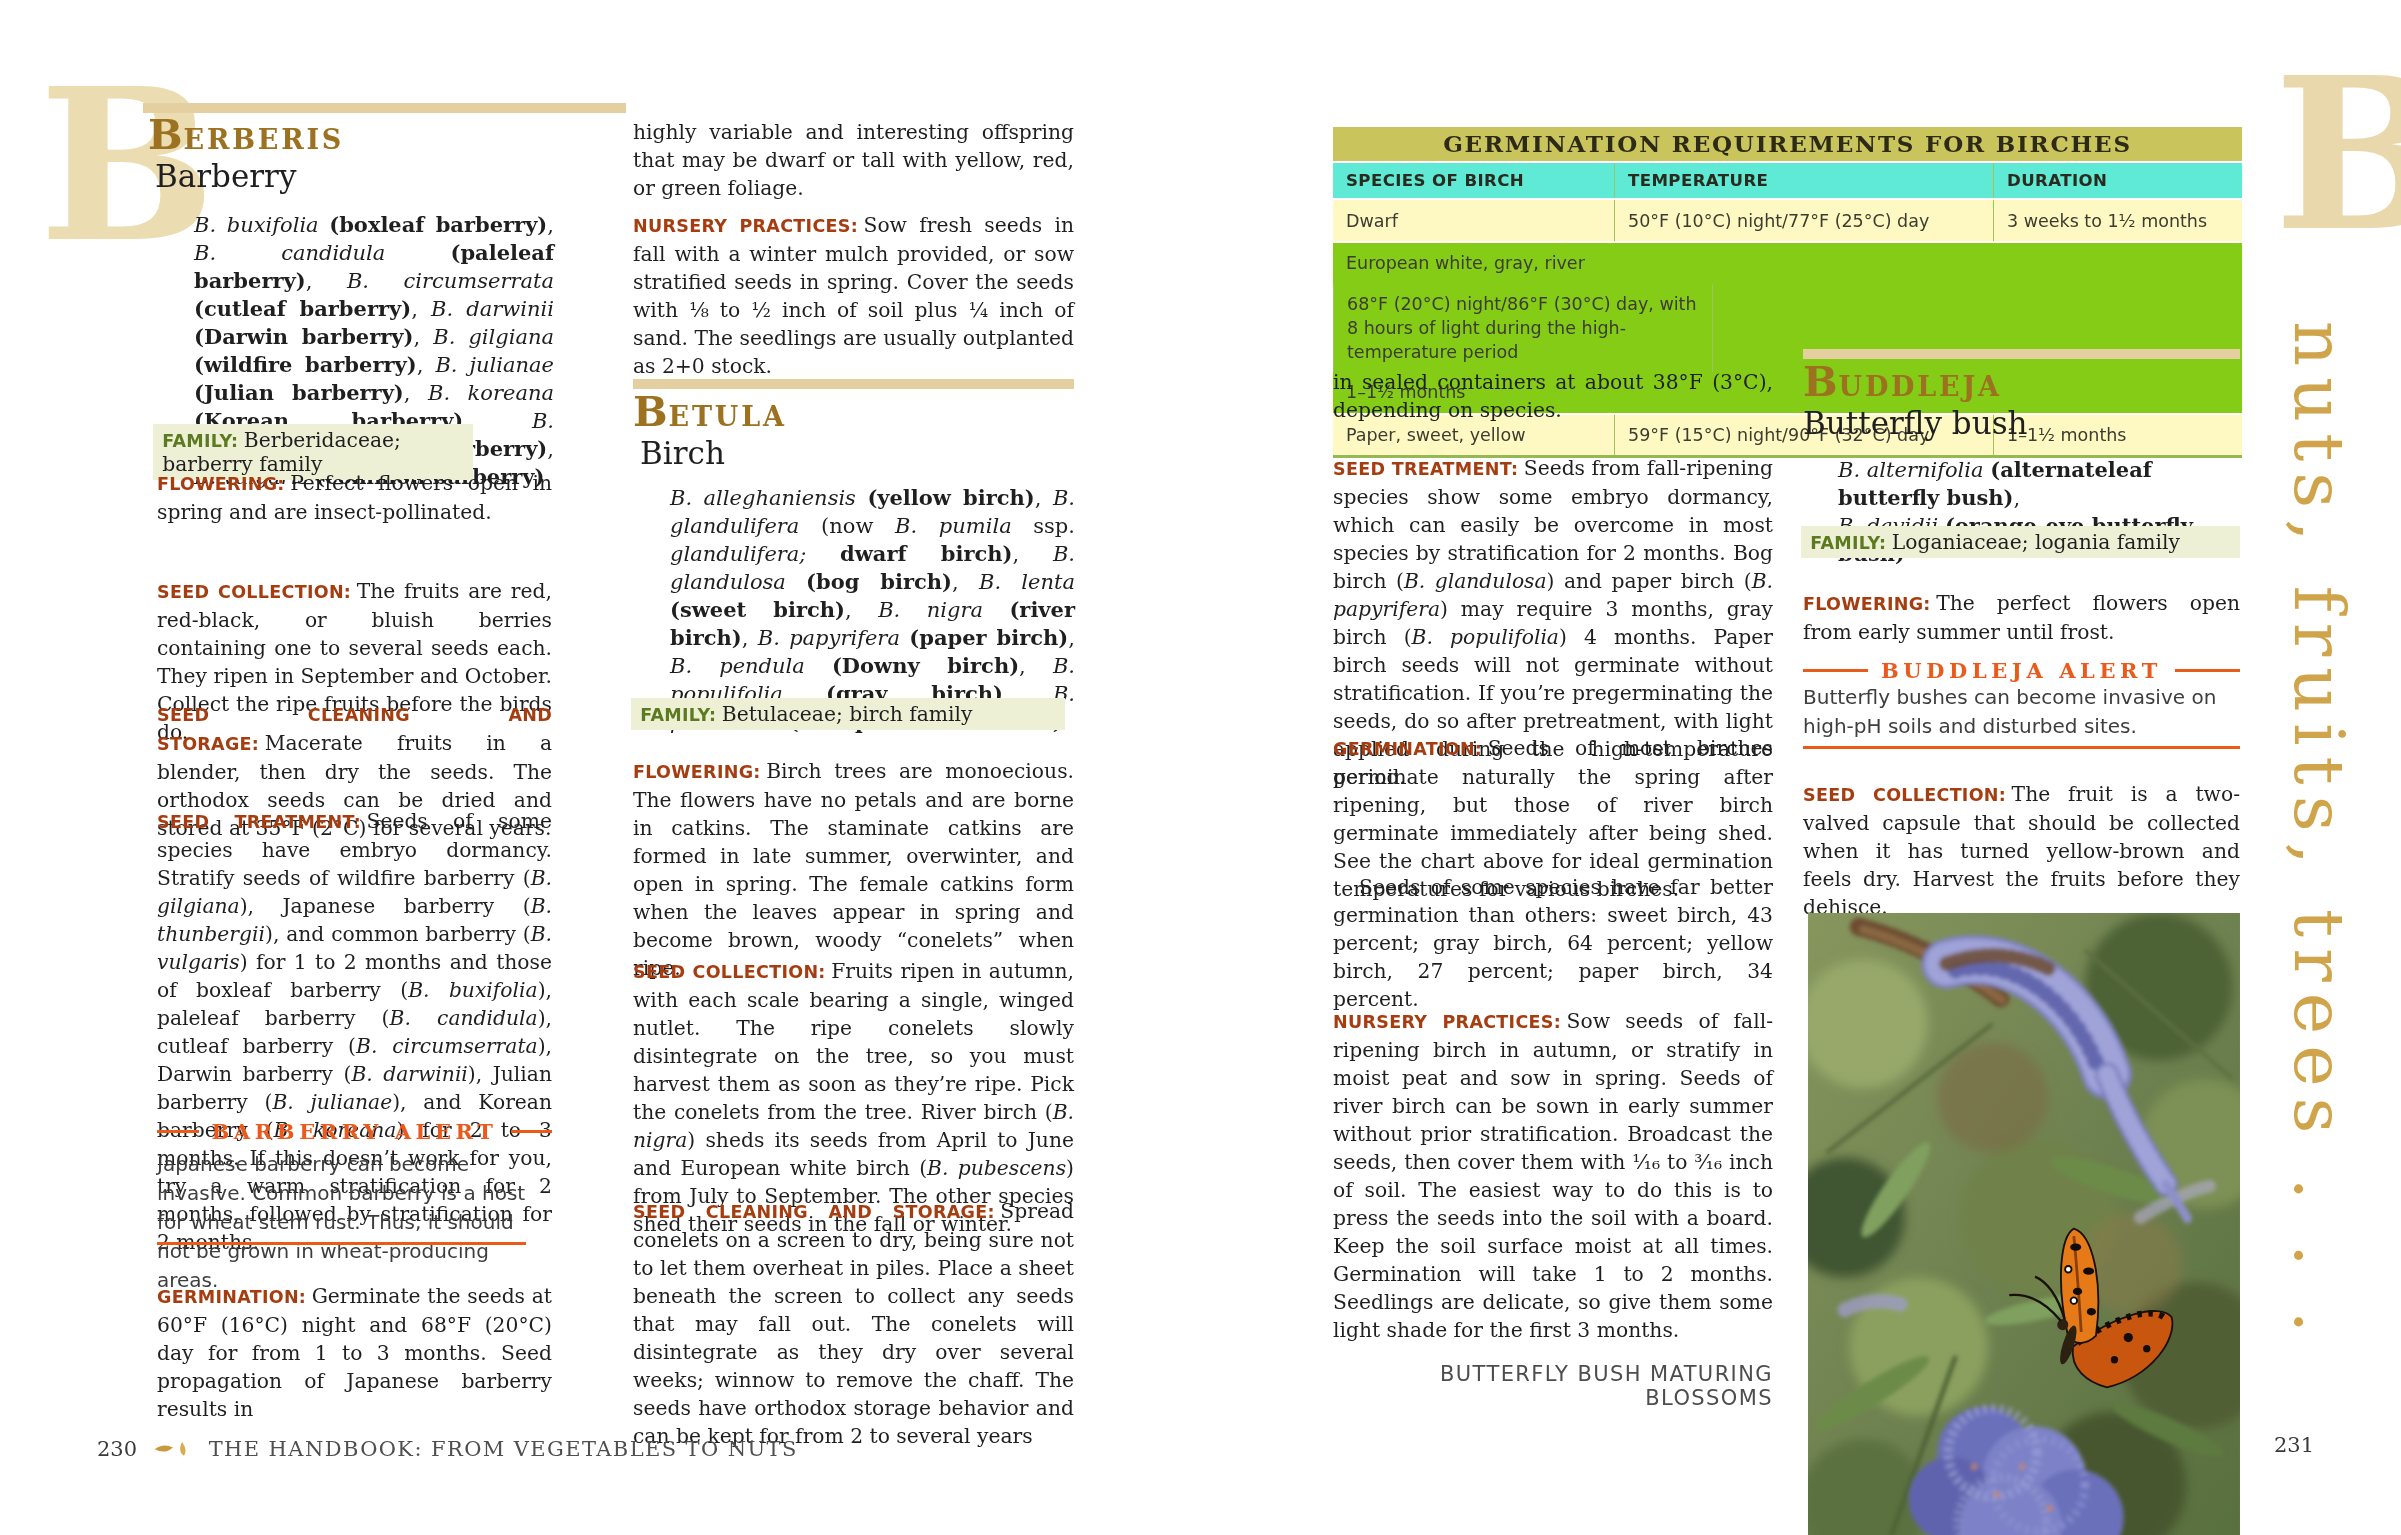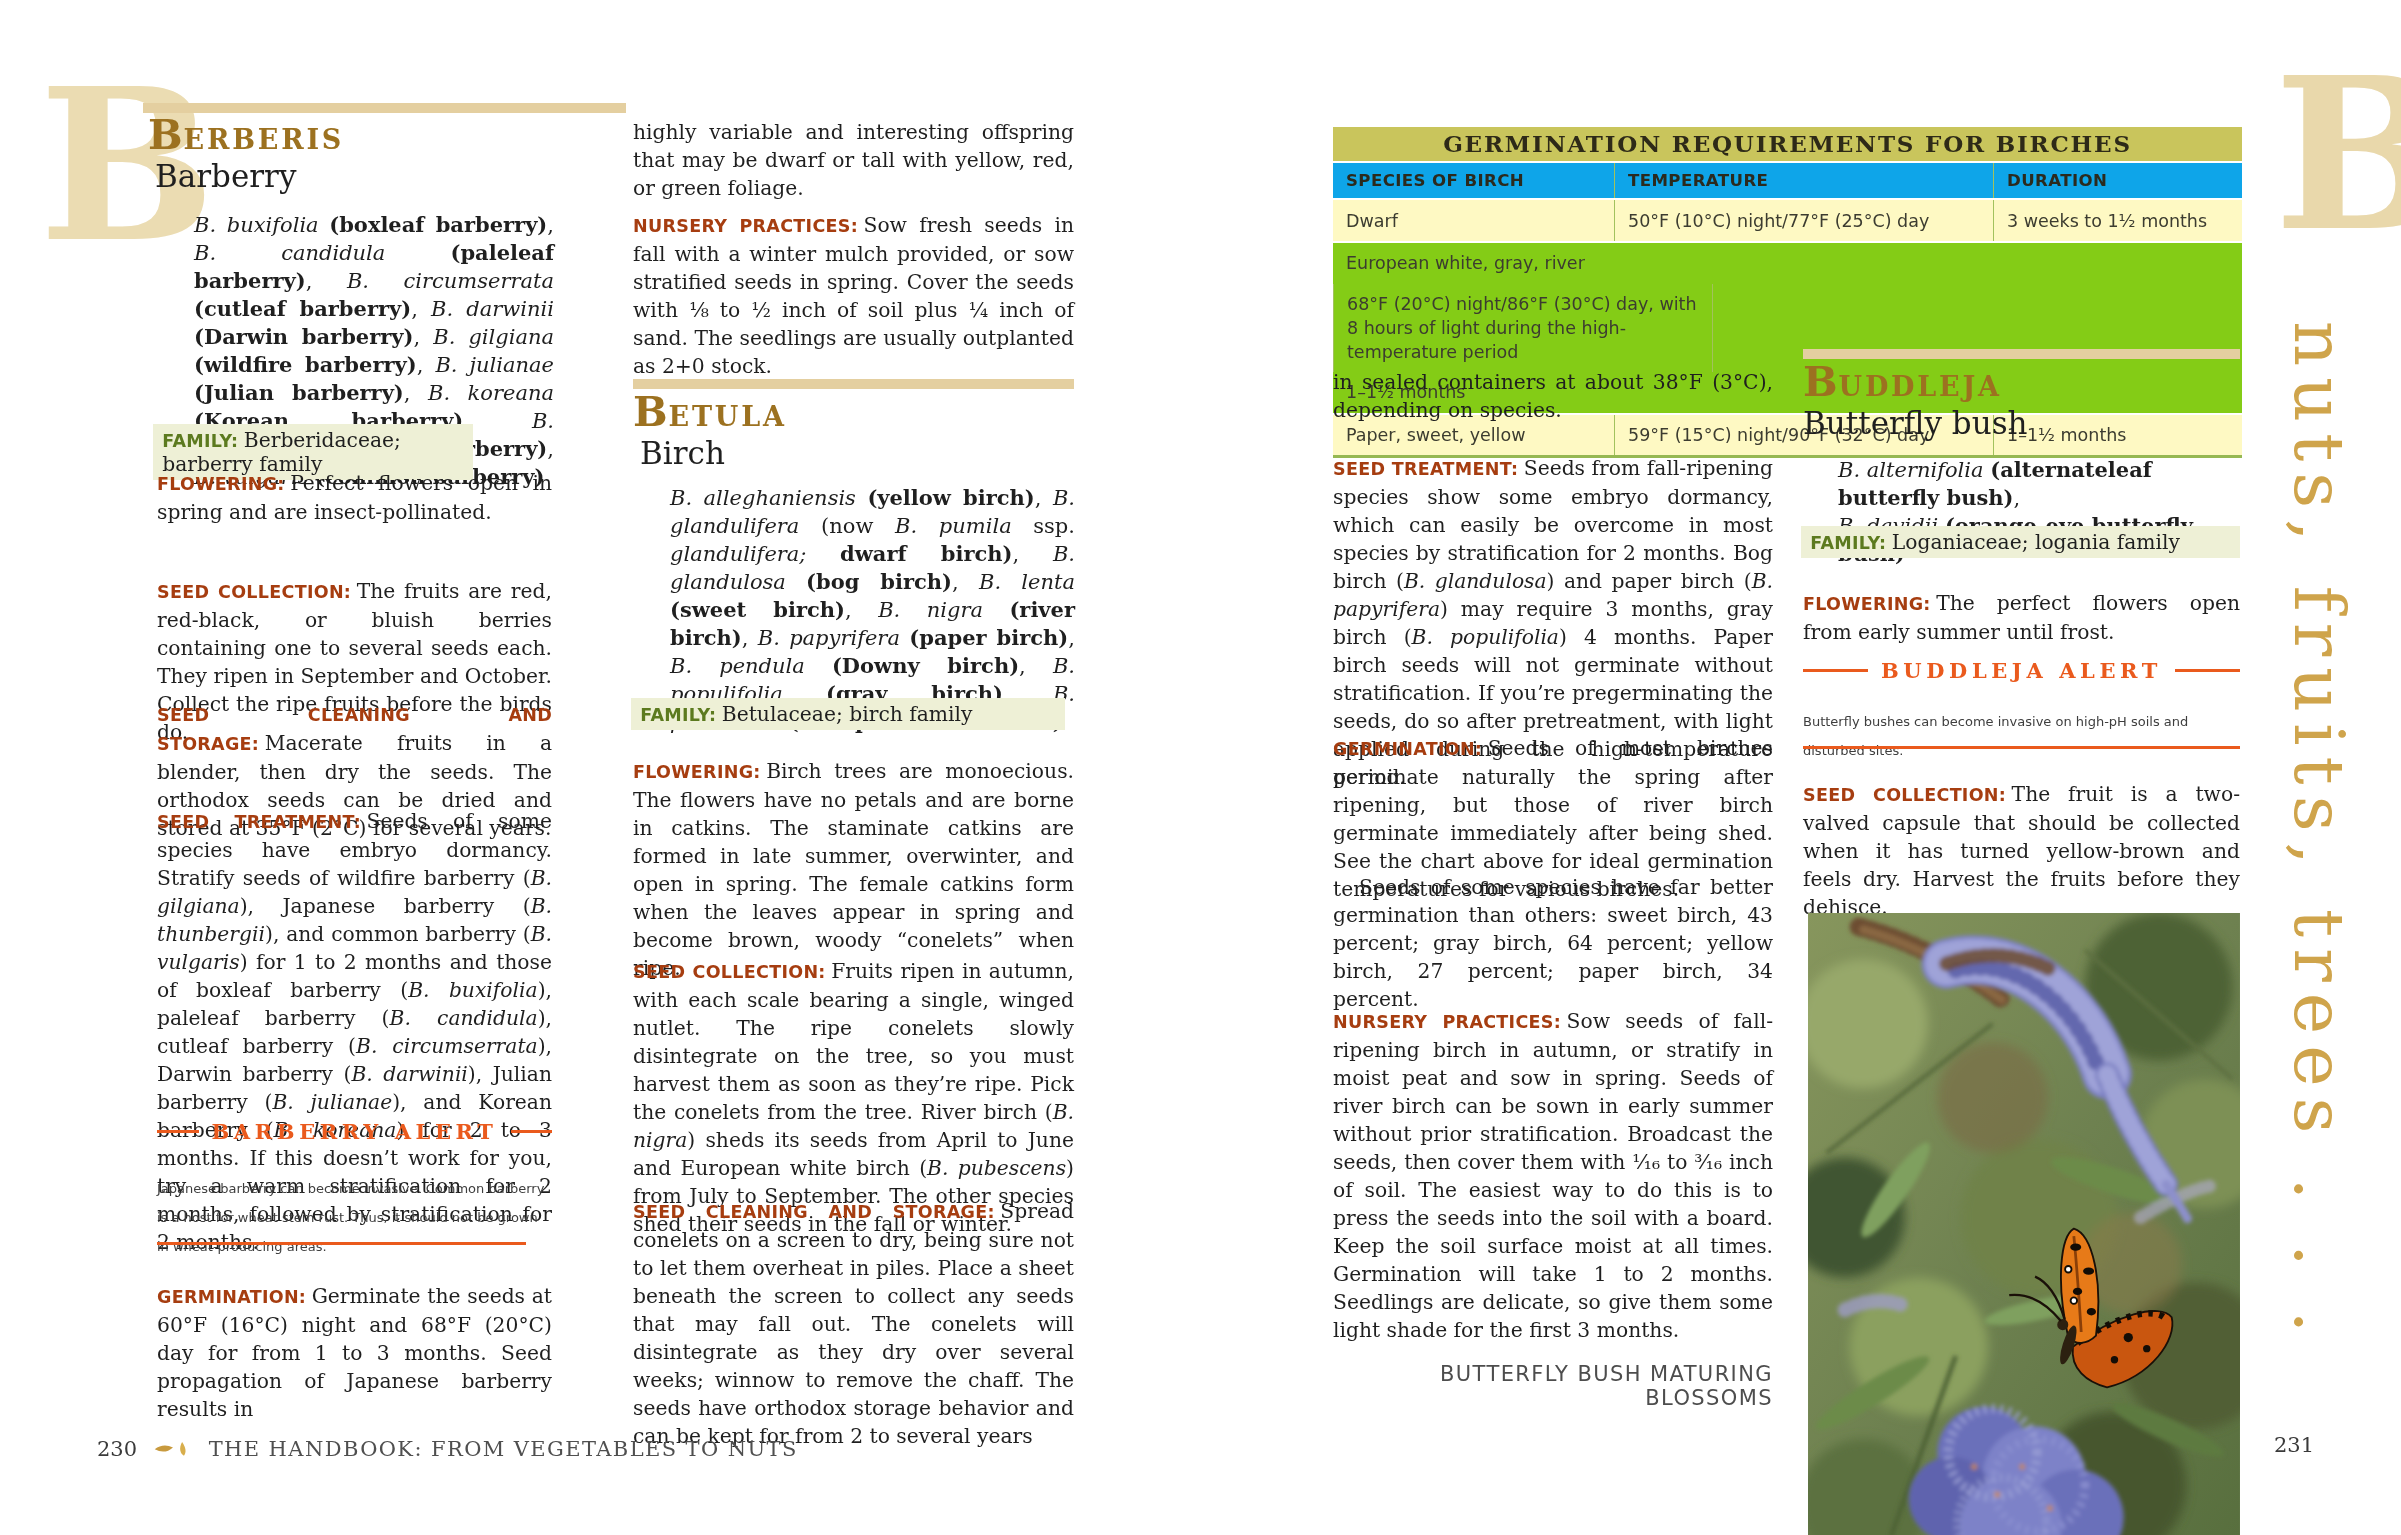--- a/index.html
+++ b/index.html
@@ -13,30 +13,30 @@
   .famband{background:#eef0d6;padding:3.7px 9.2px 4.6px;box-sizing:border-box;}
   .famband .val{font-size:20.3px;}
   .genus{color:#9c7120;font-weight:bold;text-transform:uppercase;font-size:27px;letter-spacing:2.8px;}
   .genus::first-letter{font-size:41px;letter-spacing:0.9px;}
   .common{font-size:31px;line-height:35px;}
   .species{font-size:21px;line-height:28px;text-align:justify;}
   .bar{background:#e4cfa0;height:10.2px;}
   .alert-head{display:flex;align-items:center;gap:13px;}
   .alert-rule{flex:1;height:2.8px;background:#ea5a1d;}
   .alert-title{font-weight:bold;color:#ea5a1d;font-size:21px;letter-spacing:4.6px;white-space:nowrap;}
-  .alert-body{font-family:"DejaVu Sans",sans-serif;font-size:13px;line-height:29px;color:#3e3e3e;text-align:left;margin-top:24px;}
+  .alert-body{font-family:"DejaVu Sans",sans-serif;font-size:20px;line-height:29px;color:#3e3e3e;text-align:left;}
   .endrule{height:2.8px;background:#ea5a1d;}
   .bigB{font-weight:bold;font-size:209px;line-height:148px;font-family:"DejaVu Serif",serif;}
   .vtext{writing-mode:vertical-rl;font-size:70px;letter-spacing:11px;color:#cfa44b;font-family:"DejaVu Serif",serif;}
   
   .gtable{position:absolute;left:1333px;top:127px;width:909px;font-family:"DejaVu Sans",sans-serif;}
   .gtitle{background:#c9c55c;text-align:center;font-family:"DejaVu Serif",serif;font-weight:bold;
           font-size:23px;letter-spacing:1.8px;color:#2e2a18;padding:2.8px 0 4.6px;}
   .grow{display:flex;border-top:2.8px solid #ffffff;background:#fef9c3;}
-  .grow.head{background:#0ea5e9;align-items:flex-end;}
+  .grow.head{background:#5eead4;align-items:flex-end;}
   .grow.alt{background:#84cc16;flex-direction:column;}
   .gcell{padding:8.3px 13px;font-size:17.5px;color:#3c3c30;line-height:24px;box-sizing:border-box;}
   .gcell.c1{width:281px;}
   .gcell.c2{width:380px;border-left:1.8px solid #a2c25d;border-right:1.8px solid #a2c25d;}
   .gcell.c3{flex:1;}
   .grow.head .gcell{font-weight:bold;font-size:16.6px;letter-spacing:0.4px;color:#2b2a1e;padding:5.5px 13px;}
   .gbottom{height:2.8px;background:#96b852;}
   .footer{font-size:21px;letter-spacing:1.4px;color:#4f4f4f;white-space:nowrap;}
   .pgnum{font-size:21px;color:#3a3a3a;letter-spacing:0;}
   .caption{font-family:"DejaVu Sans",sans-serif;font-size:21px;letter-spacing:1.4px;color:#4d4d4d;}

